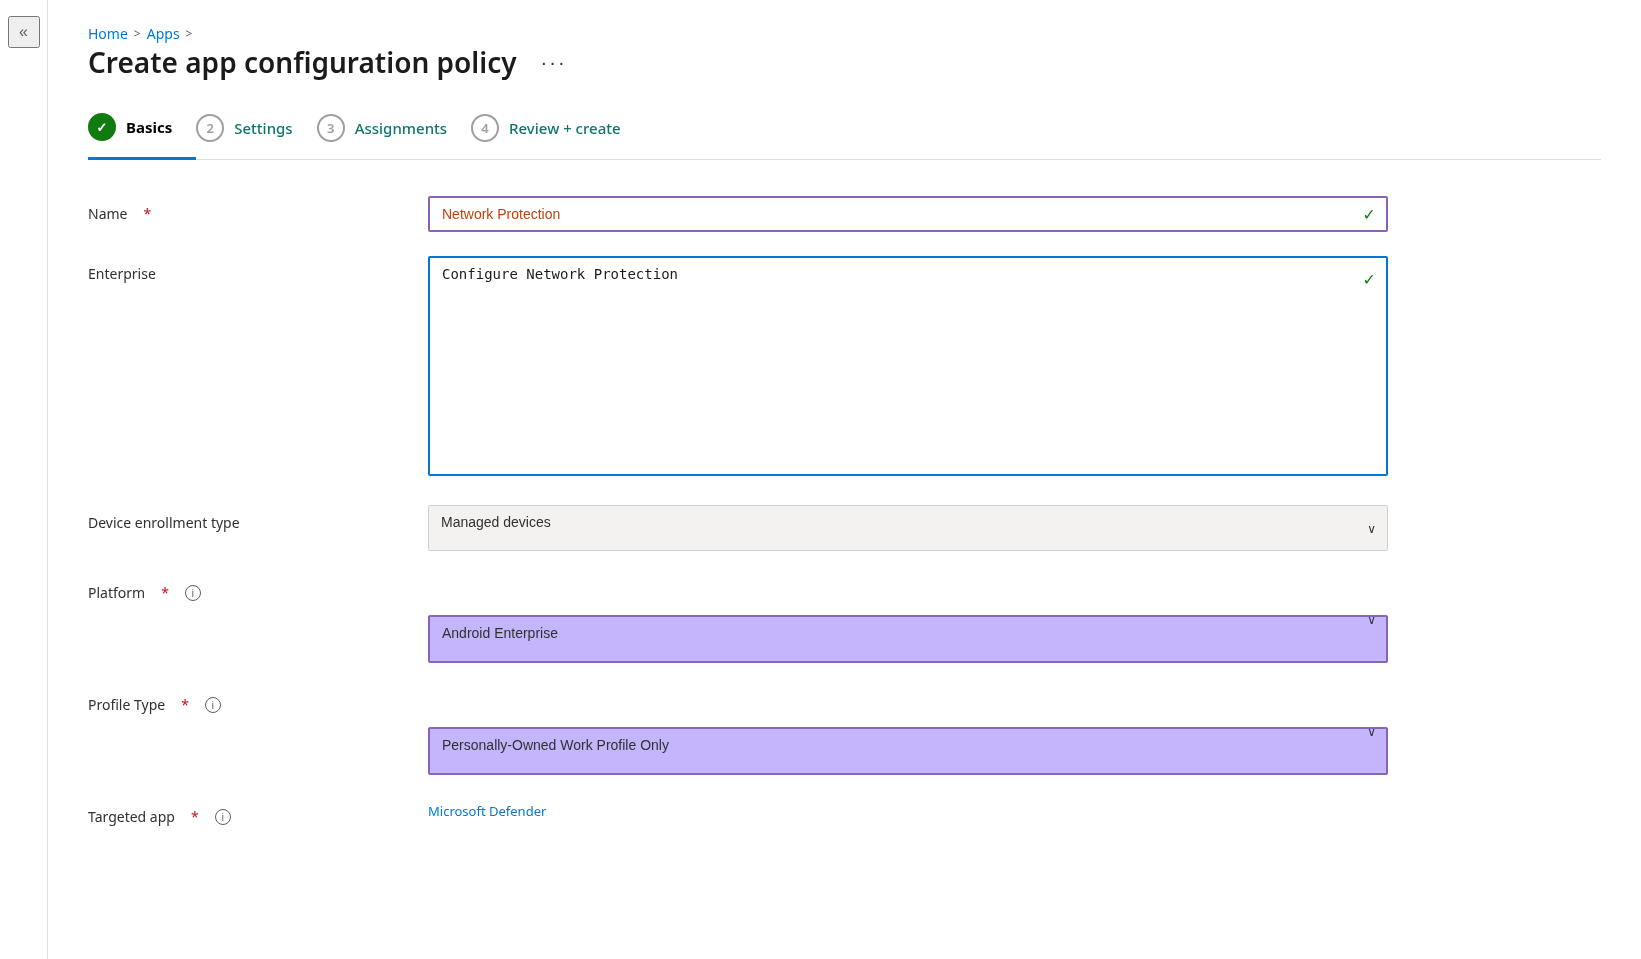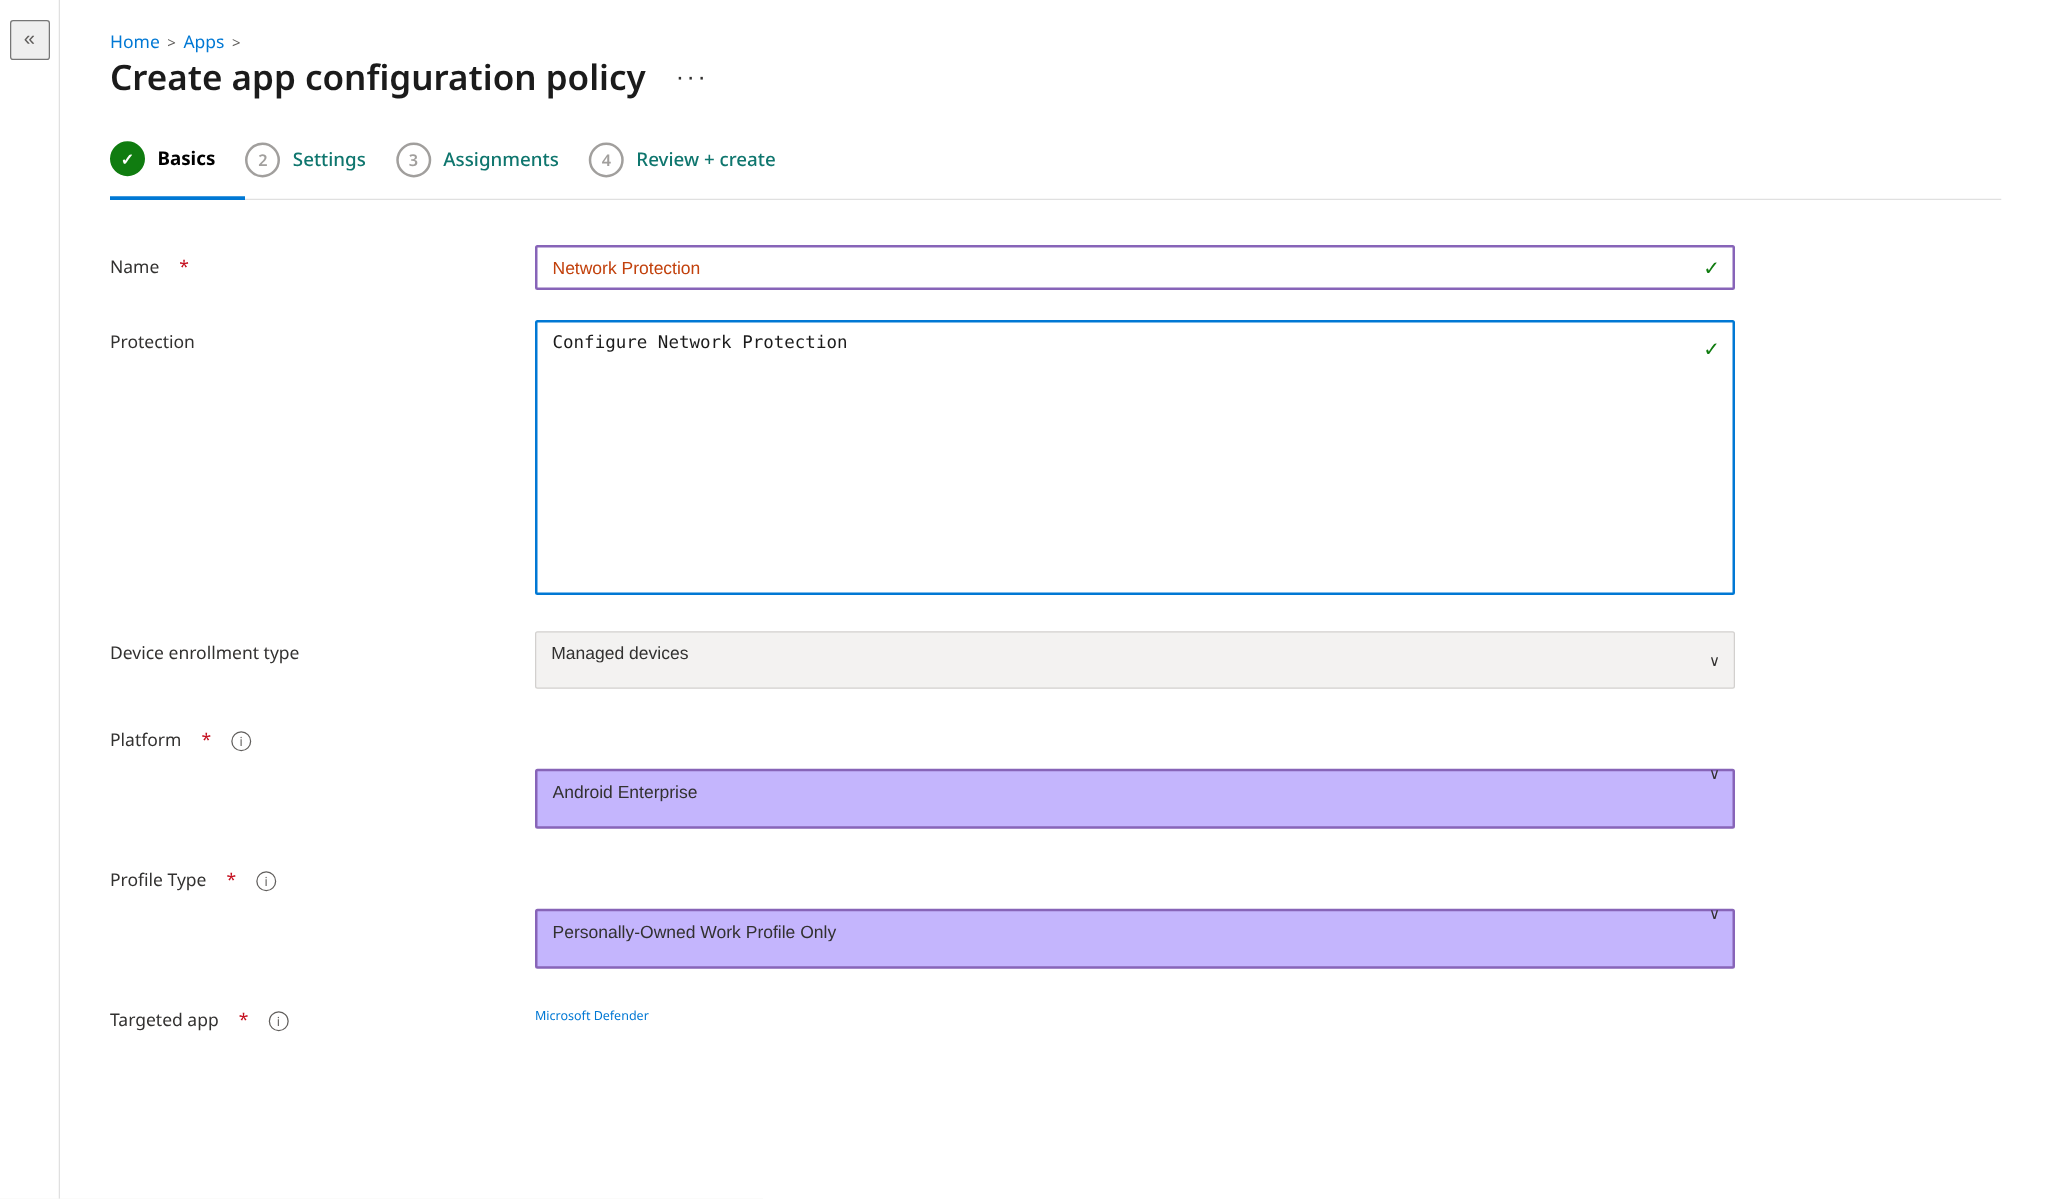--- a/index.html
+++ b/index.html
@@ -245,21 +245,21 @@
     }
     .dropdown.active-border {
       border: 2px solid #8764b8;
       background: #c4b5fd;
       margin-top: 40px;
     }
 
     
     .link-text {
       color: #0078d4;
-      font-size: 10px;
+      font-size: 13px;
       text-decoration: none;
       cursor: pointer;
     }
   </style>
 </head>
 <body>
 
 <div class="sidebar">
   <button class="sidebar-collapse-btn">
     <span>«</span>
@@ -313,21 +313,21 @@
       <div class="form-control-wrap">
         <div class="input-wrapper">
           <input class="text-input" type="text" value="Network Protection" style="">
           <span class="input-check">✓</span>
         </div>
       </div>
     </div>
 
     <div class="form-row">
       <div class="form-label">
-        <span>Protection</span>
+        <span>Enterprise</span>
       </div>
       <div class="form-control-wrap">
         <div class="textarea-wrapper">
           <textarea class="textarea-input" style="">Configure Network Protection</textarea>
           <span class="textarea-check">✓</span>
         </div>
       </div>
     </div>
 
     <div class="form-row">

